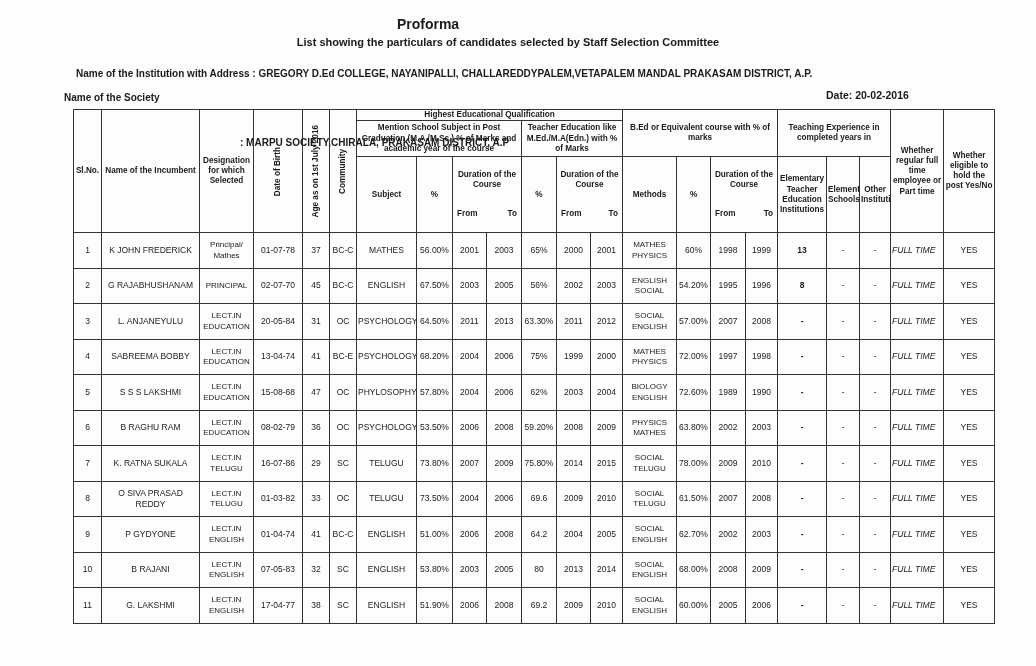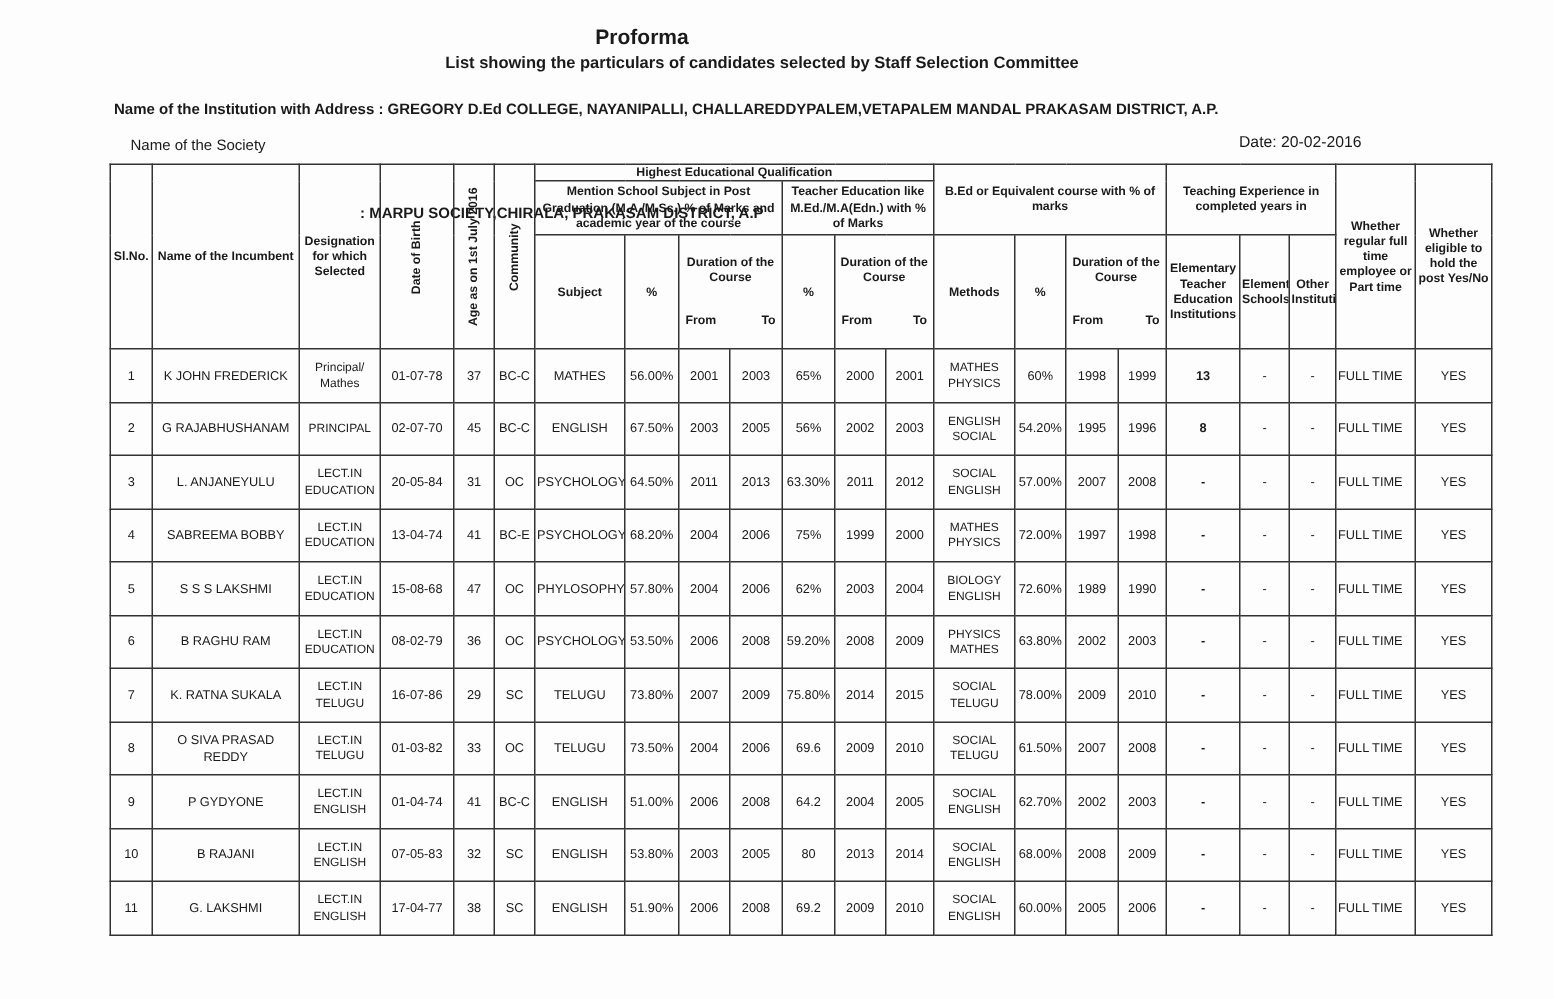--- a/index.html
+++ b/index.html
@@ -3,35 +3,35 @@
 <meta charset="utf-8">
 <style>
   html, body { margin: 0; padding: 0; }
   body {
     width: 1036px; height: 666px; background: #fdfdfd; position: relative; overflow: hidden;
     font-family: "Liberation Sans", sans-serif; color: #1a1a1a;
   }
   .title { position: absolute; left: 0; width: 856px; top: 16px; text-align: center; font-weight: bold; font-size: 14px; }
   .subtitle { position: absolute; left: 0; width: 1016px; top: 36px; text-align: center; font-weight: bold; font-size: 11px; }
   .inst { position: absolute; left: 76px; top: 68px; font-size: 10px; font-weight: bold; }
-  .soc-label { position: absolute; left: 87px; top: 92px; font-size: 10px; font-weight: normal; text-align: right; }
+  .soc-label { position: absolute; left: 64px; top: 92px; font-size: 10px; font-weight: bold; text-align: right; }
   .soc-value { position: absolute; left: 240px; top: 92px; font-size: 10px; font-weight: bold; margin-top: 45px; }
-  .date { position: absolute; left: 826px; top: 89px; font-size: 10.5px; font-weight: normal; }
+  .date { position: absolute; left: 826px; top: 89px; font-size: 10.5px; font-weight: bold; }
   table {
     position: absolute; left: 73px; top: 109px; border-collapse: collapse; table-layout: fixed;
     width: 922px; font-size: 8.5px;
   }
   td, th { border: 1.2px solid #333; text-align: center; vertical-align: middle; padding: 0 1px; overflow: hidden; }
   th { font-weight: bold; font-size: 8.2px; line-height: 1.25; }
   .vert { writing-mode: vertical-rl; transform: rotate(180deg); white-space: nowrap; margin: auto; }
   tbody tr { height: 35.5px; }
   td { line-height: 1.3; }
   .fromto { display: flex; justify-content: space-between; padding: 0 3px; margin-top: 19px; }
   .small { font-size: 8px; }
-  .left { text-align: left; }
+  .left { text-align: left; font-style: italic; }
 </style>
 </head>
 <body>
 
 <div class="title">Proforma</div>
 <div class="subtitle">List showing the particulars of candidates selected by Staff Selection Committee</div>
 <div class="inst">Name of the Institution with Address : GREGORY D.Ed COLLEGE, NAYANIPALLI, CHALLAREDDYPALEM,VETAPALEM MANDAL PRAKASAM DISTRICT, A.P.</div>
 <div class="soc-label">Name of the Society</div>
 <div class="soc-value">: MARPU SOCIETY,CHIRALA, PRAKASAM DISTRICT, A.P</div>
 <div class="date">Date: 20-02-2016</div>

